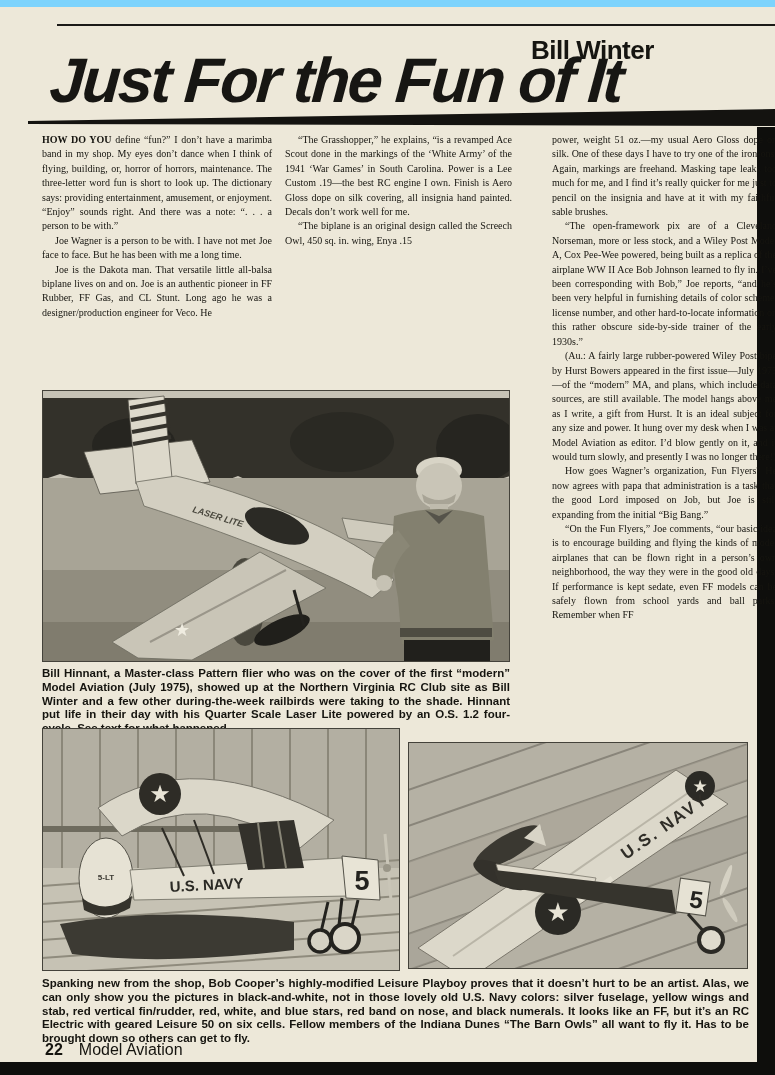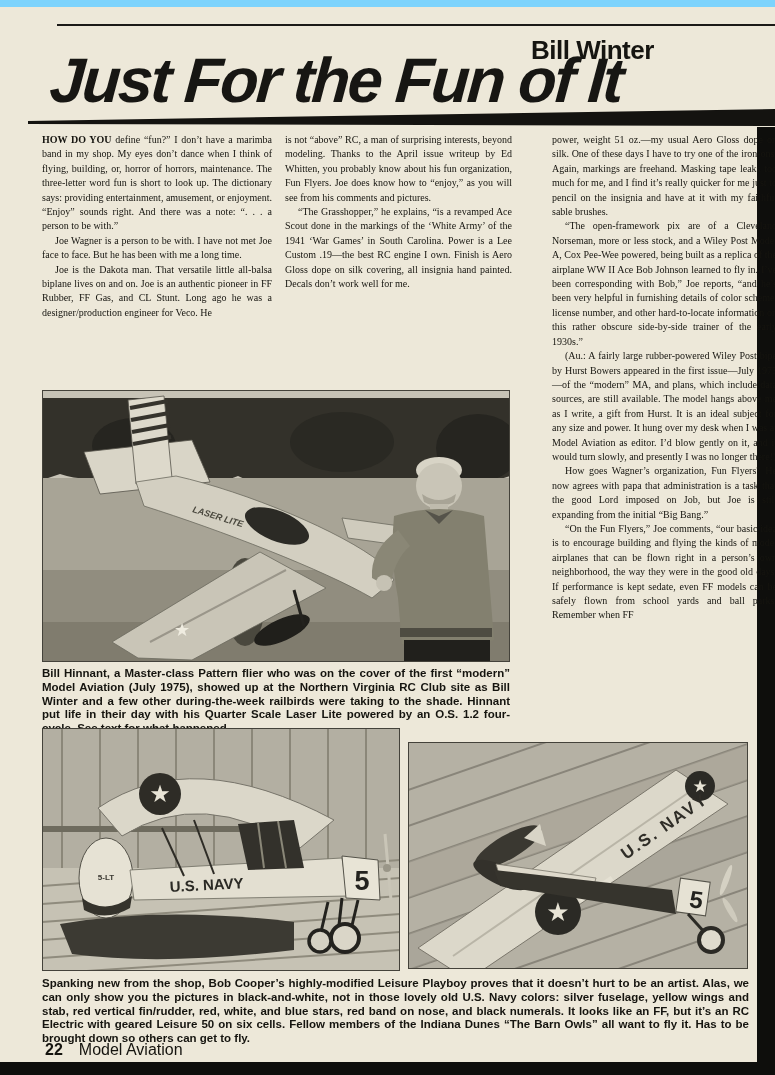--- a/index.html
+++ b/index.html
@@ -52,22 +52,22 @@
     <polygon points="28,13 775,1 775,18 28,16" fill="#141310"></polygon>
   </svg>
 
   <div class="col col1">
     <p><span class="lead">HOW DO YOU</span> <span>define “fun?” I don’t have a marimba band in my shop. My eyes don’t dance when I think of flying, building, or, horror of horrors, maintenance. The three-letter word fun is short to look up. The dictionary says: providing entertainment, amusement, or enjoyment. “Enjoy” sounds right. And there was a note: “. . . a person to be with.”</span></p>
     <p class="indent">Joe Wagner is a person to be with. I have not met Joe face to face. But he has been with me a long time.</p>
     <p class="indent">Joe is the Dakota man. That versatile little all-balsa biplane lives on and on. Joe is an authentic pioneer in FF Rubber, FF Gas, and CL Stunt. Long ago he was a designer/production engineer for Veco. He</p>
   </div>
 
   <div class="col col2">
-    <p>is not “above” RC, a man of surprising interests, beyond modeling. Thanks to the April issue writeup by Ed Whitten, you probably know about his fun organization, Fun Flyers. Joe does know how to “enjoy,” as you will see from his comments and pictures.</p>
     <p class="indent">“The Grasshopper,” he explains, “is a revamped Ace Scout done in the markings of the ‘White Army’ of the 1941 ‘War Games’ in South Carolina. Power is a Lee Custom .19—the best RC engine I own. Finish is Aero Gloss dope on silk covering, all insignia hand painted. Decals don’t work well for me.</p>
+    <p class="indent">“The biplane is an original design called the Screech Owl, 450 sq. in. wing, Enya .15</p>
   </div>
 
   <div class="col col3">
     <p>power, weight 51 oz.—my usual Aero Gloss dope on silk. One of these days I have to try one of the iron-ons. Again, markings are freehand. Masking tape leaks too much for me, and I find it’s really quicker for me just to pencil on the insignia and have at it with my faithful sable brushes.</p>
     <p class="indent">“The open-framework pix are of a Cleveland Norseman, more or less stock, and a Wiley Post Model A, Cox Pee-Wee powered, being built as a replica of the airplane WW II Ace Bob Johnson learned to fly in. I’ve been corresponding with Bob,” Joe reports, “and he’s been very helpful in furnishing details of color scheme, license number, and other hard-to-locate information on this rather obscure side-by-side trainer of the early 1930s.”</p>
     <p class="indent">(Au.: A fairly large rubber-powered Wiley Post bipe by Hurst Bowers appeared in the first issue—July 1975—of the “modern” MA, and plans, which include data sources, are still available. The model hangs above me as I write, a gift from Hurst. It is an ideal subject for any size and power. It hung over my desk when I was at Model Aviation as editor. I’d blow gently on it, and it would turn slowly, and presently I was no longer there!)</p>
     <p class="indent">How goes Wagner’s organization, Fun Flyers? He now agrees with papa that administration is a task that the good Lord imposed on Job, but Joe is still expanding from the initial “Big Bang.”</p>
     <p class="indent">“On the Fun Flyers,” Joe comments, “our basic idea is to encourage building and flying the kinds of model airplanes that can be flown right in a person’s own neighborhood, the way they were in the good old days. If performance is kept sedate, even FF models can be safely flown from school yards and ball parks. Remember when FF</p>
   </div>
 

